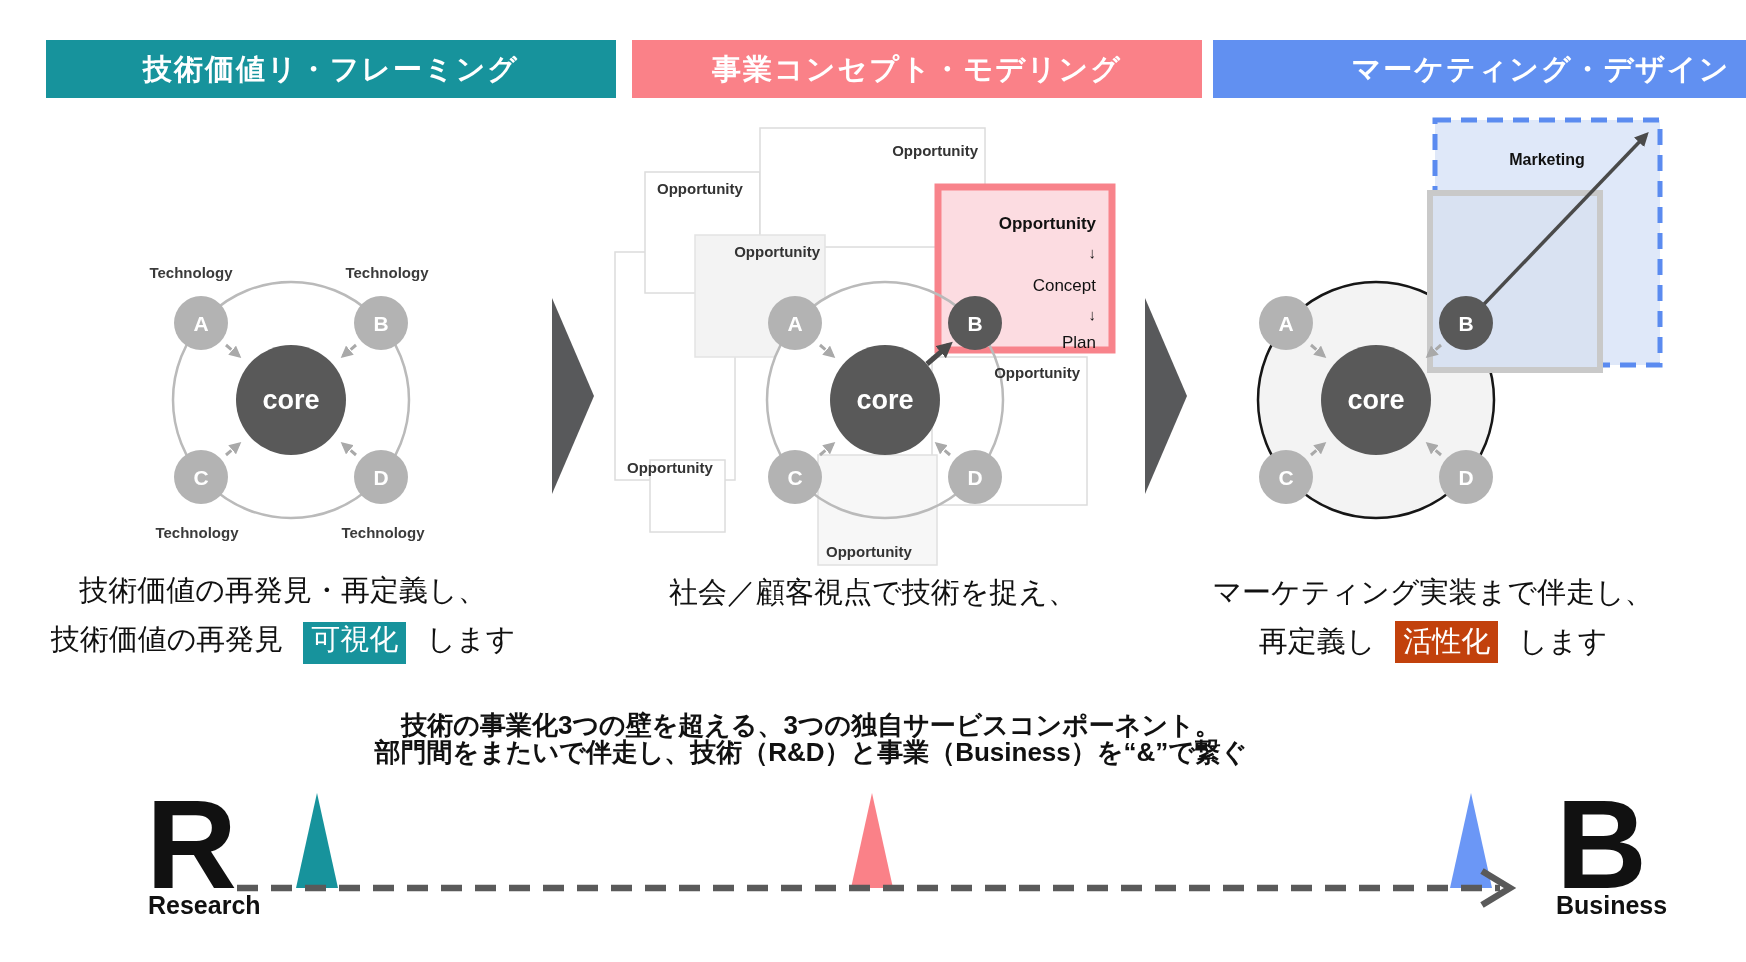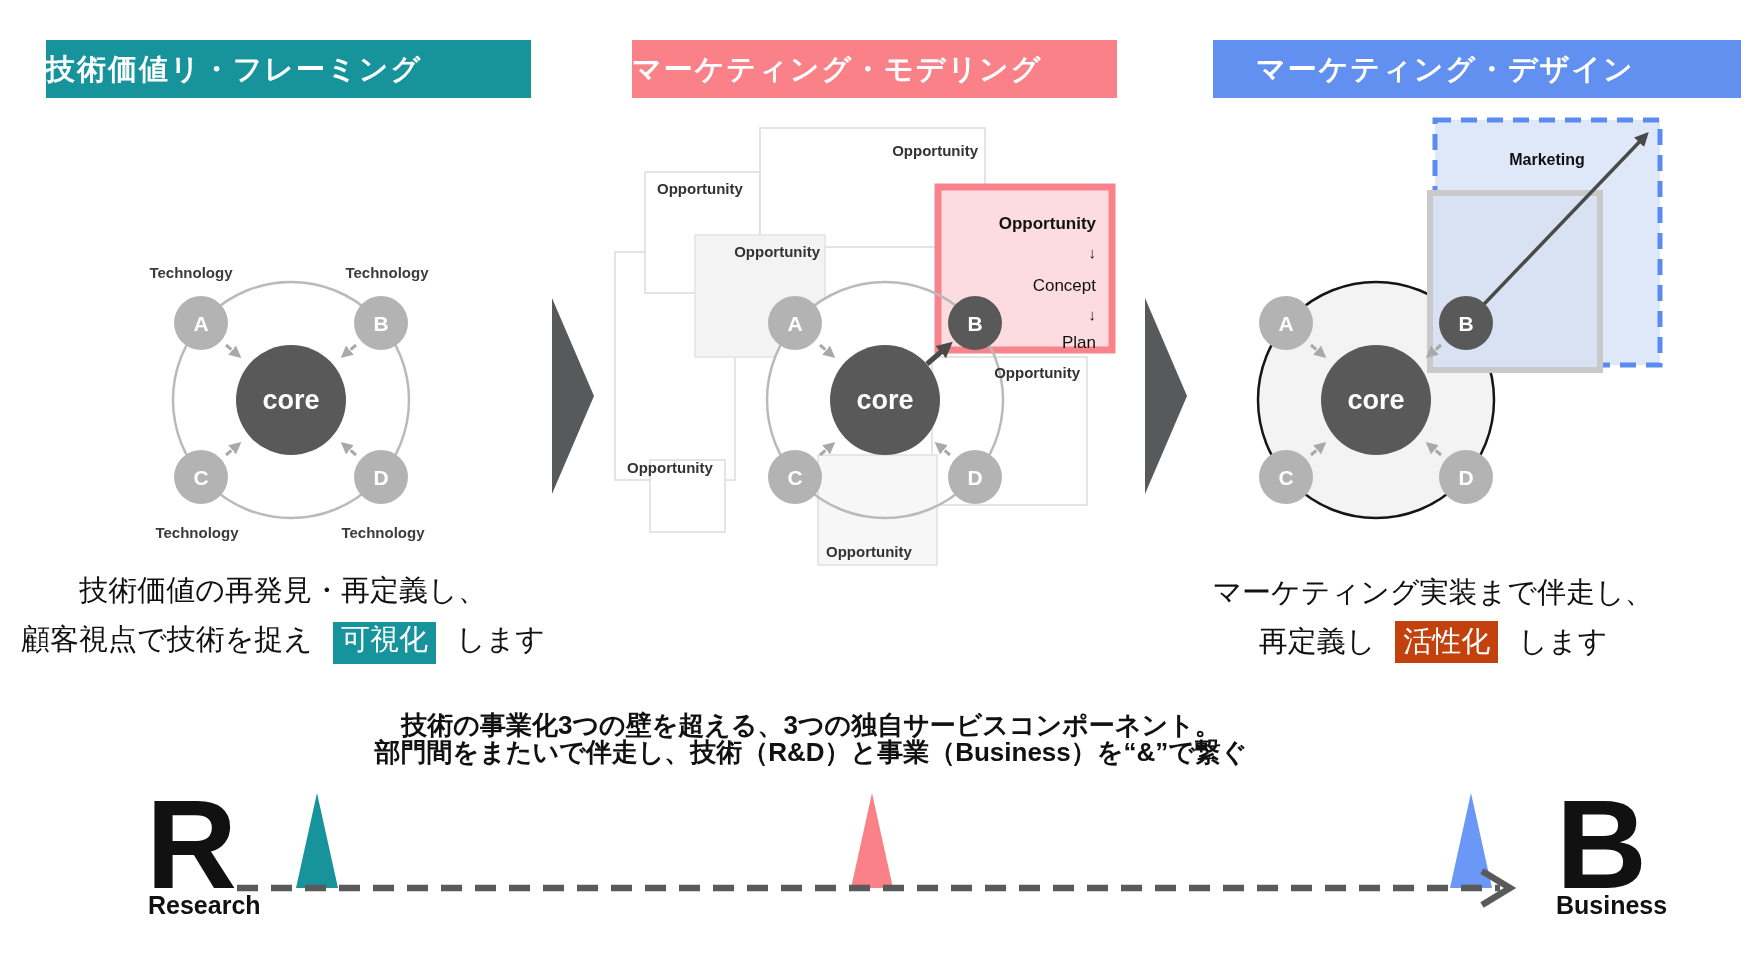--- a/index.html
+++ b/index.html
@@ -1,20 +1,20 @@
 <!DOCTYPE html>
 <html><head>
 <meta charset="utf-8">
 <style>
   html,body{margin:0;padding:0;background:#fff;}
   body{font-family:"Liberation Sans","DejaVu Sans",sans-serif;color:#111;}
   .page{position:relative;width:1746px;height:962px;background:#fff;overflow:hidden;}
   .abs{position:absolute;}
-  .hdr{position:absolute;top:40px;width:485px;height:58px;color:#fff;
-       font-size:29px;font-weight:700;text-align:left;line-height:58px;letter-spacing:2px;}
+  .hdr{position:absolute;top:40px;width:570px;height:58px;color:#fff;
+       font-size:29px;font-weight:700;text-align:center;line-height:58px;letter-spacing:2px;}
   .hdr-teal{left:46px;background:#17939c;}
   .hdr-pink{left:632px;background:#fa8188;}
   .hdr-blue{left:1213px;background:#6190f1;padding-left:43px;}
   .caption{position:absolute;top:568px;width:560px;text-align:center;
            font-size:29px;line-height:49px;color:#111;}
   .cap1{left:3px;font-family:Liberation Mono, monospace;}.cap2{left:593px;}.cap3{left:1153px;}
   .hl{display:inline-block;color:#fff;padding:2px 8px 4px;margin:0 20px;line-height:36px;}
   .hl-teal{background:#17939c;}.hl-pink{background:#fa8188;}.hl-blue{background:#c2410c;}
   .bottom-line{position:absolute;width:1622px;text-align:center;font-size:26px;font-weight:700;color:#111;}
   .bl1{top:708px;}.bl2{top:735px;}
@@ -30,21 +30,21 @@
   .mkt{font-size:16px;font-weight:700;fill:#111;text-anchor:middle;}
   .bigletter{font-size:126px;font-weight:700;fill:#111;}
   .axisLbl{font-size:25px;font-weight:700;fill:#111;}
 </style>
 </head>
 <body>
 
 <div class="page">
 
   <div class="hdr hdr-teal">技術価値リ・フレーミング</div>
-  <div class="hdr hdr-pink">マーケティング・モデリング</div>
+  <div class="hdr hdr-pink">事業コンセプト・モデリング</div>
   <div class="hdr hdr-blue">マーケティング・デザイン</div>
 
   <svg class="abs" style="left:552px;top:298px;" width="46" height="196">
     <polygon points="0,0 42,98 0,196" fill="#58595b"></polygon>
   </svg>
   <svg class="abs" style="left:1145px;top:298px;" width="46" height="196">
     <polygon points="0,0 42,98 0,196" fill="#58595b"></polygon>
   </svg>
 
   <svg class="abs" style="left:111px;top:225px;" width="360" height="330" viewBox="0 0 360 330">
@@ -145,23 +145,24 @@
     <circle cx="186" cy="372" r="27" fill="#b3b3b3"></circle>
     <circle cx="366" cy="372" r="27" fill="#b3b3b3"></circle>
     <text x="186" y="226" class="nodeL">A</text>
     <text x="366" y="226" class="nodeL">B</text>
     <text x="186" y="380" class="nodeL">C</text>
     <text x="366" y="380" class="nodeL">D</text>
   </svg>
 
   <div class="caption cap1">
     <div>技術価値の再発見・再定義し、</div>
-    <div><span>顧客視点で技術を捉え</span><span class="hl hl-teal">可視化</span><span>します</span></div>
+    <div><span>技術価値の再発見</span><span class="hl hl-teal">可視化</span><span>します</span></div>
   </div>
   <div class="caption cap2">
+    <div>社会／顧客視点で技術を捉え、</div>
   </div>
   <div class="caption cap3">
     <div>マーケティング実装まで伴走し、</div>
     <div><span>再定義し</span><span class="hl hl-blue">活性化</span><span>します</span></div>
   </div>
 
   <div class="bottom-line bl1">技術の事業化3つの壁を超える、3つの独自サービスコンポーネント。</div>
   <div class="bottom-line bl2">部門間をまたいで伴走し、技術（R&amp;D）と事業（Business）を“&amp;”で繋ぐ</div>
 
   <svg class="abs" style="left:0;top:770px;" width="1746" height="192" viewBox="0 0 1746 192">

